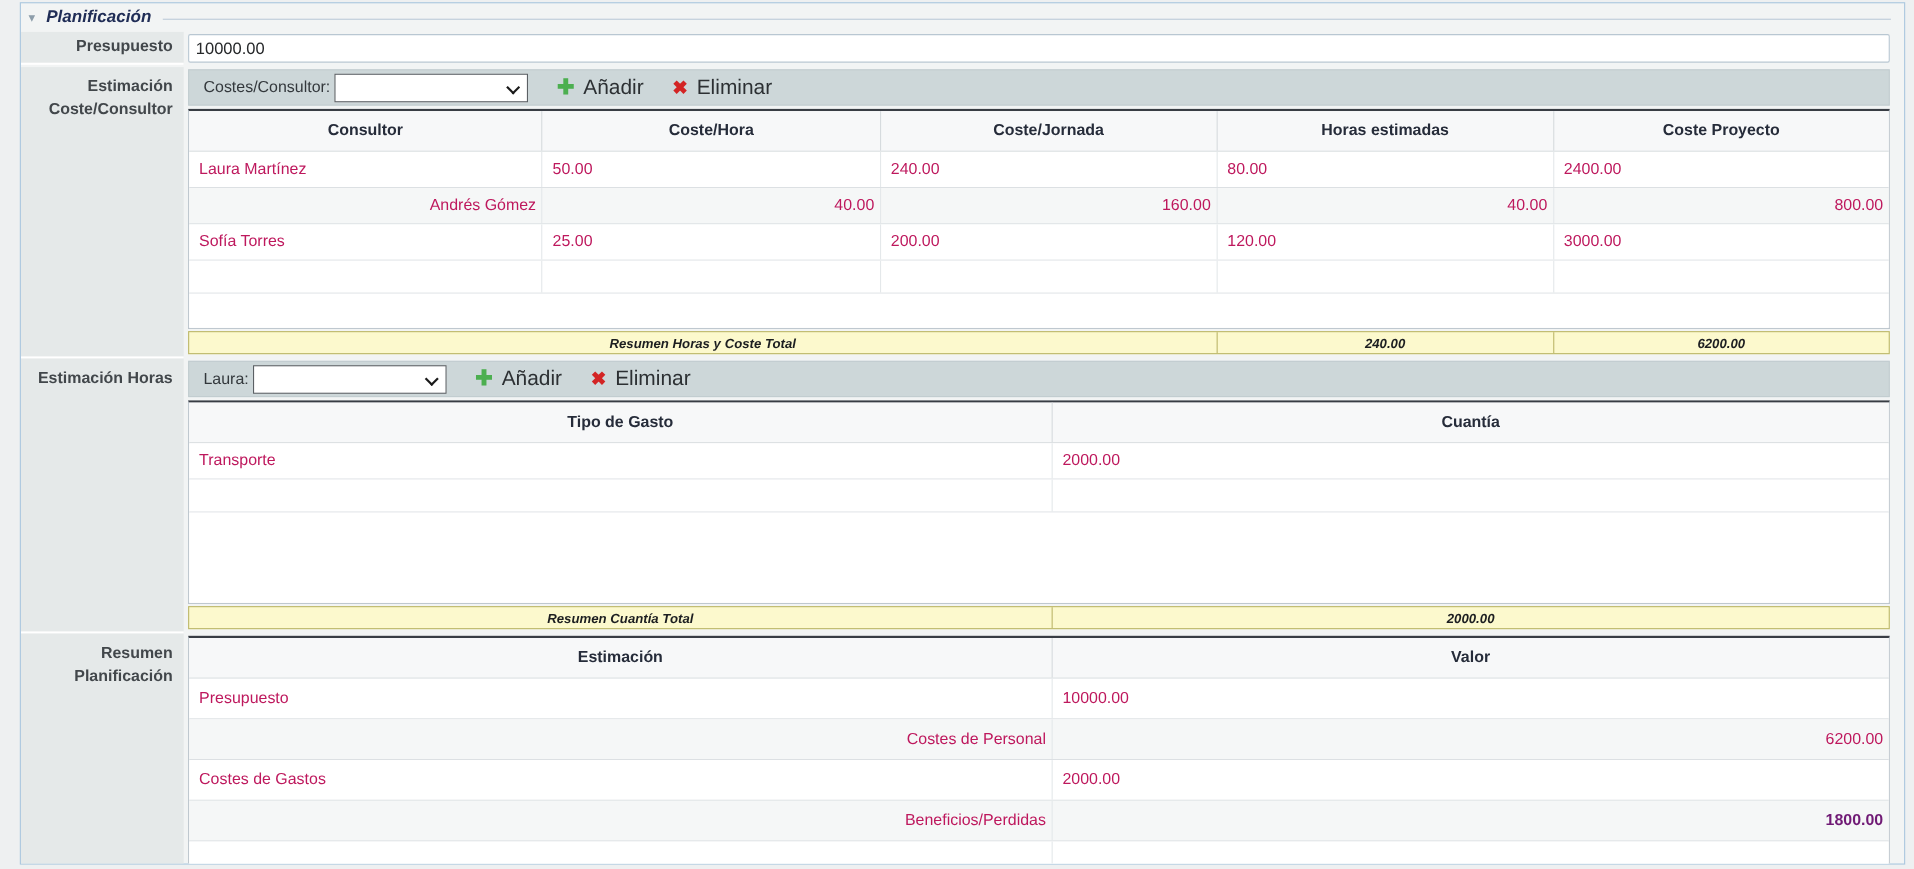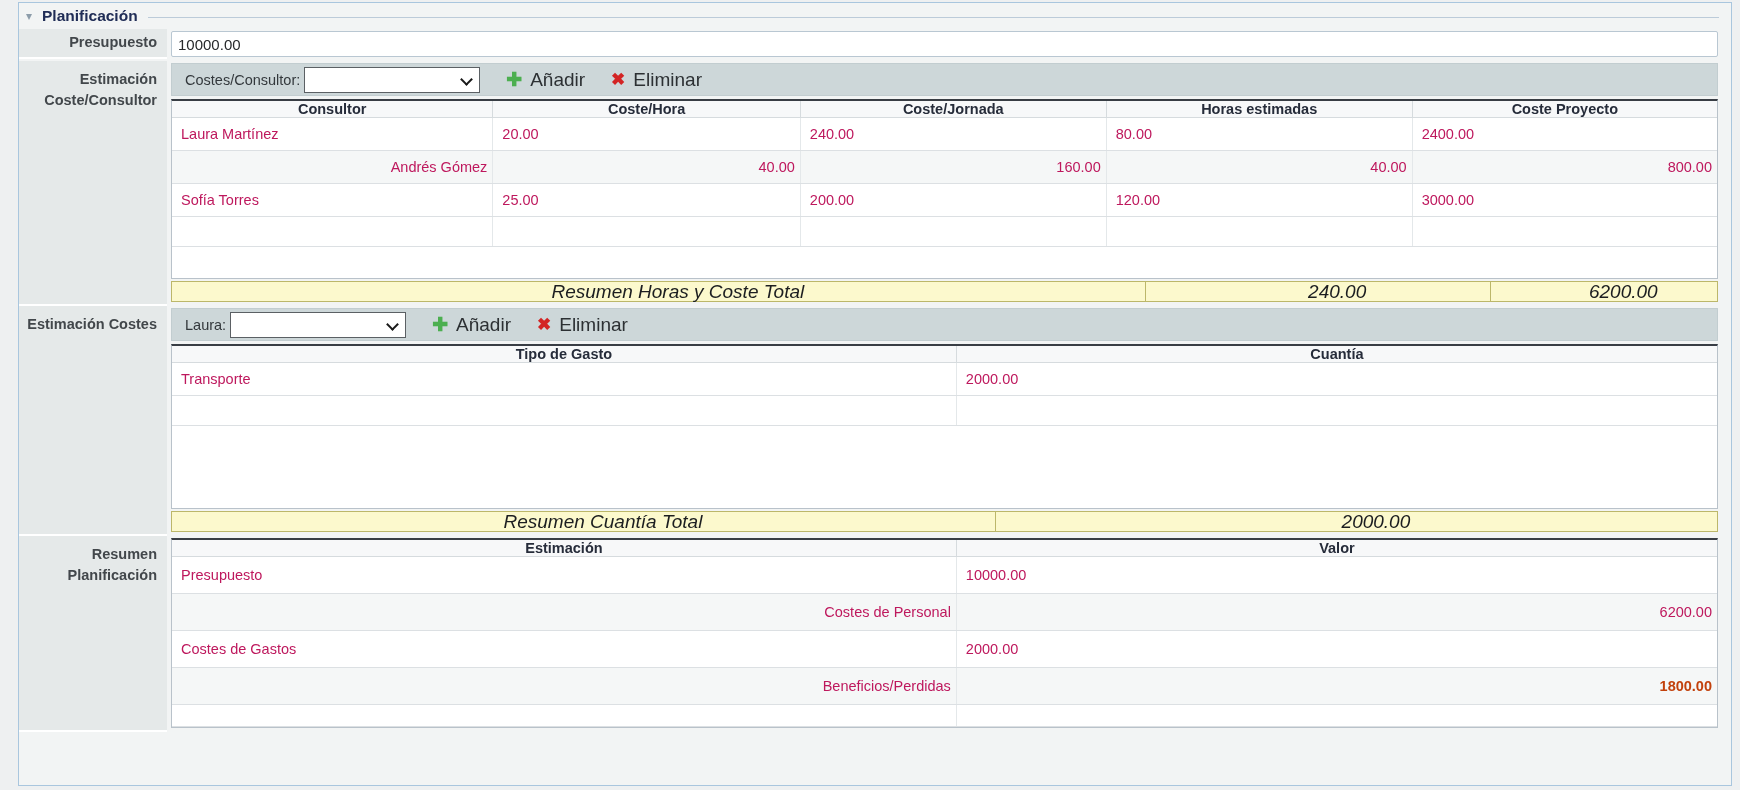--- a/index.html
+++ b/index.html
@@ -4,21 +4,21 @@
 <style>
   * { margin:0; padding:0; box-sizing:border-box; }
   html,body { width:1740px; height:790px; background:#eef0f1;
     font-family:"Liberation Sans", sans-serif; color:#27292b; }
   .panel { position:absolute; left:18px; top:2px; width:1714px; height:784px;
     border:1px solid #a9c6de; background:#f2f4f4; overflow:hidden; }
 
   
   .title-row { height:26px; display:flex; align-items:center; padding:0 12px 0 7px; }
   .caret { color:#8d9daa; font-size:12px; width:16px; cursor:pointer; }
-  .panel-title { font-weight:bold; font-size:15.5px; color:#202d56; margin-right:10px; white-space:nowrap; }
+  .panel-title { font-weight:bold; font-size:15.5px; color:#202d56; margin-right:10px; white-space:nowrap;font-style:italic; }
   .title-line { flex:1; border-top:1px solid #bccbd9; margin-top:2px; }
 
   
   .frow { display:flex; }
   .label-col { width:148px; background:#e5e9e9; border-bottom:2px solid #fff;
     text-align:right; padding:8px 10px 0 4px; font-weight:bold; font-size:14.5px;
     color:#42474b; line-height:1.45; flex:0 0 148px; }
   .label-col.center { display:flex; align-items:center; justify-content:flex-end; padding-top:0; }
   .content-col { flex:1; padding:2px 13px 4px 4px; }
 
@@ -40,47 +40,47 @@
     pointer-events:none; }
   .tool-btn { display:flex; align-items:center; gap:8px; margin-left:26px; cursor:pointer; }
   .tool-btn .btn-label { font-size:19px; color:#2c3033; }
   .plus-icon { color:#4caf50; font-size:19px; font-weight:bold; line-height:1; }
   .x-icon { color:#d32424; font-size:17px; font-weight:bold; line-height:1; }
 
   
   .tbl { background:#fff; border:1px solid #b9c2ca; border-top:2px solid #383d44; }
   .thead { display:flex; background:#f7f8f9; border-bottom:1px solid #d6dbde; }
   .th { font-weight:bold; font-size:14.5px; color:#262c3a; text-align:center;
-    padding:0 5px; border-right:1px solid #d6dbde; }
+    padding:10px 5px; border-right:1px solid #d6dbde; }
   .th:last-child { border-right:none; }
   .tr { display:flex; border-bottom:1px solid #dce0e3; background:#fff; }
   .tr.alt { background:#f5f7f7;text-align:right; }
   .td { font-size:14.5px; color:#be185d; padding:8px 5px 8px 9px;
     border-right:1px solid #e4e8ea; overflow:hidden; white-space:nowrap; }
   .td:last-child { border-right:none; }
   .rtable .td { padding-top:10px; padding-bottom:10px; }
   .empty-row { display:flex; }
   .empty-row .td { padding:0; }
   .filler { background:#fff; }
 
   
   .c1 { flex:0 0 20.8%; } .c2 { flex:0 0 19.9%; } .c3 { flex:0 0 19.8%; }
   .c4 { flex:0 0 19.8%; } .c5 { flex:1; }
   .h1 { flex:0 0 50.8%; } .h2 { flex:1; }
 
   
   .summary { display:flex; margin-top:2px; background:#fcf9cd; border:1px solid #bcb76a;
     height:21px; align-items:stretch; }
-  .sum-cell { font-size:19px; font-weight:normal; font-style:italic; color:#1c1e20;
+  .sum-cell { font-size:12px; font-weight:bold; font-style:italic; color:#1c1e20;
     text-align:center; display:flex; align-items:center; justify-content:center;
-    border-right:1px solid #bcb76a;margin-left:39px; }
+    border-right:1px solid #bcb76a; }
   .sum-cell:last-child { border-right:none; }
   .s1 { flex:0 0 60.5%; } .s2 { flex:0 0 19.8%; } .s3 { flex:1; }
 
-  .profit { color:#c2410c; font-weight:bold; }
+  .profit { color:#701a75; font-weight:bold; }
 </style>
 </head>
 <body>
 
 <div class="panel">
 
   <div class="title-row">
     <span class="caret">▾</span>
     <span class="panel-title">Planificación</span>
     <span class="title-line"></span>
@@ -117,21 +117,21 @@
       <div class="tbl">
         <div class="thead">
           <div class="th c1">Consultor</div>
           <div class="th c2">Coste/Hora</div>
           <div class="th c3">Coste/Jornada</div>
           <div class="th c4">Horas estimadas</div>
           <div class="th c5">Coste Proyecto</div>
         </div>
         <div class="tr">
           <div class="td c1">Laura Martínez</div>
-          <div class="td c2">20.00</div>
+          <div class="td c2">50.00</div>
           <div class="td c3">240.00</div>
           <div class="td c4">80.00</div>
           <div class="td c5">2400.00</div>
         </div>
         <div class="tr alt">
           <div class="td c1">Andrés Gómez</div>
           <div class="td c2">40.00</div>
           <div class="td c3">160.00</div>
           <div class="td c4">40.00</div>
           <div class="td c5">800.00</div>
@@ -156,21 +156,21 @@
       <div class="summary">
         <div class="sum-cell s1">Resumen Horas y Coste Total</div>
         <div class="sum-cell s2">240.00</div>
         <div class="sum-cell s3">6200.00</div>
       </div>
 
     </div>
   </div>
 
   <div class="frow">
-    <div class="label-col">Estimación Costes</div>
+    <div class="label-col">Estimación Horas</div>
     <div class="content-col">
 
       <div class="toolbar">
         <span class="toolbar-label">Laura:</span>
         <span class="sel-wrap">
           <select>
             <option></option>
           </select>
         </span>
         <span class="tool-btn">

